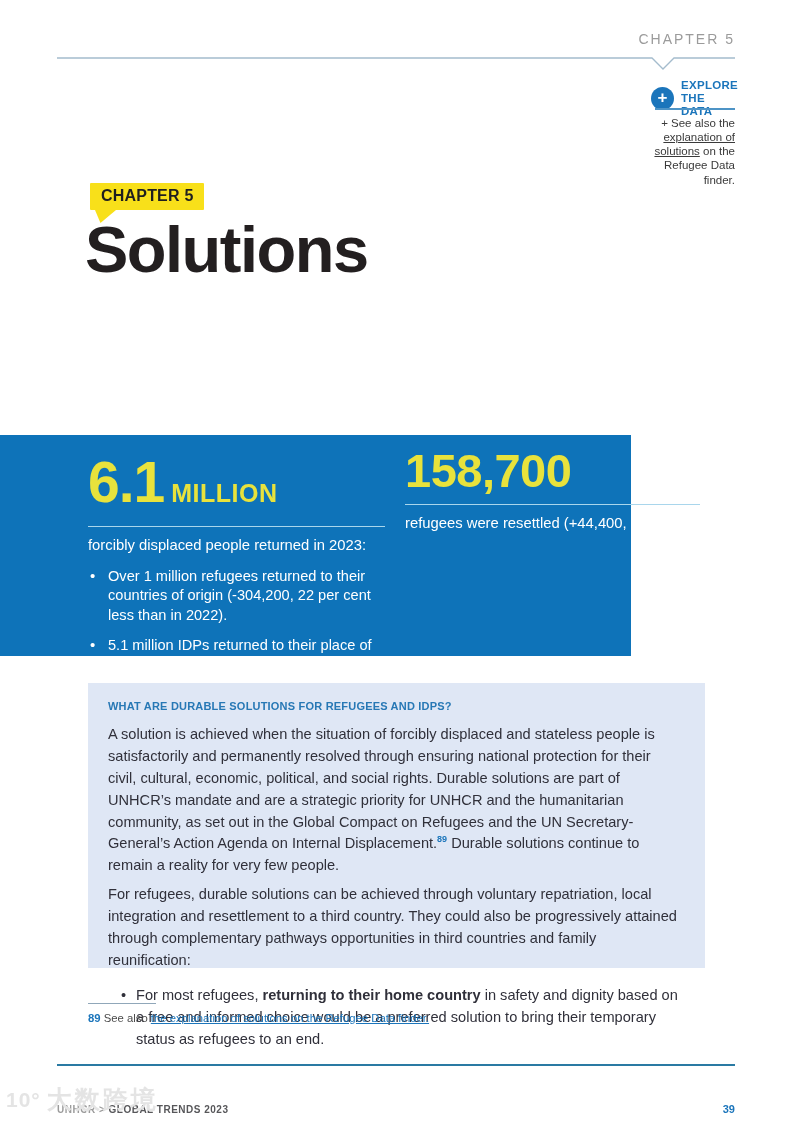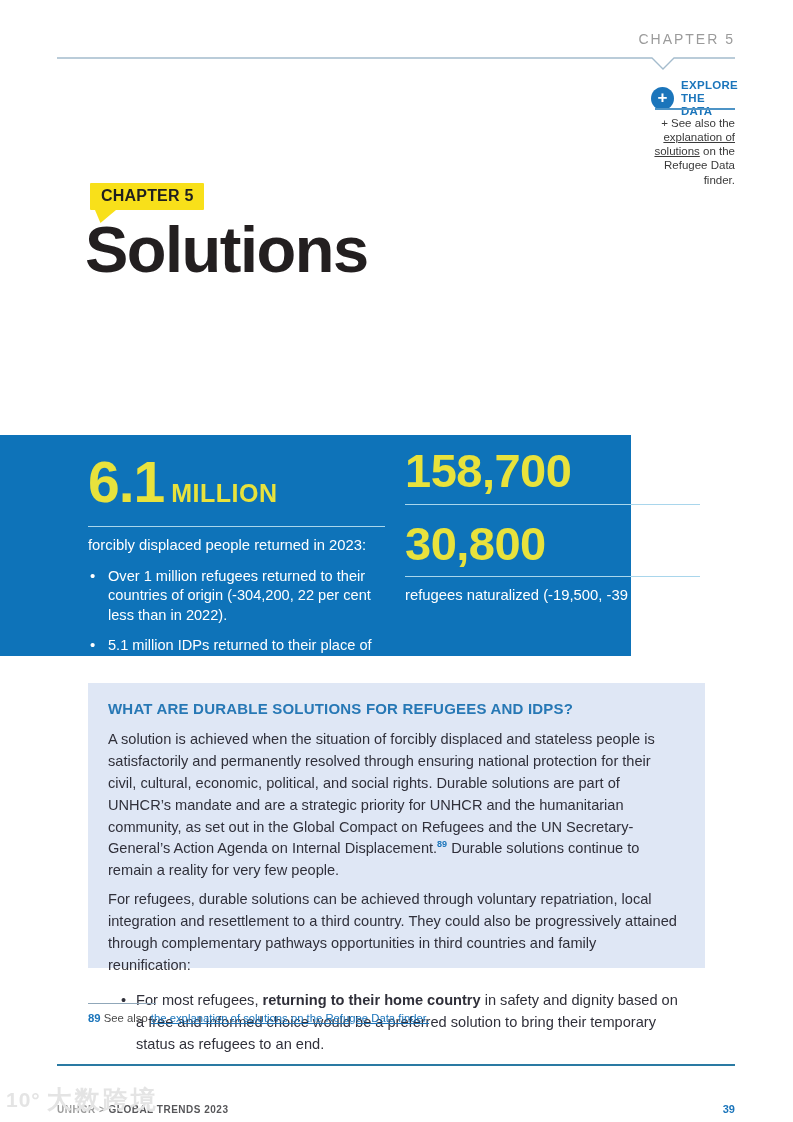--- a/index.html
+++ b/index.html
@@ -82,21 +82,21 @@
     content:"•"; position:absolute; left:2px; top:-1px; color:#ffffff; font-size:15px;
   }
   .band-right .stat-block2 { margin-top:13px; }
 
   
   .info-box {
     position:absolute; left:88px; top:683px; width:617px; height:285px;
     background:#dfe7f5; padding:17px 22px 0 20px;
   }
   .info-heading {
-    color:#2778b5; font-weight:bold; font-size:15px; letter-spacing:.2px;
+    color:#2778b5; font-weight:bold; font-size:11px; letter-spacing:.2px;
   }
   .info-p { font-size:14.6px; line-height:1.5; color:#30303a; margin-top:12px; }
   .info-p.second { margin-top:7px; }
   .sup-ref {
     color:#1b75bb; font-weight:bold; font-size:9px;
     vertical-align:super; line-height:0; cursor:pointer;
   }
   .info-bullet {
     position:relative; margin-top:13px; margin-left:13px; padding-left:15px;
     font-size:14.6px; line-height:1.5; color:#30303a;
@@ -182,25 +182,21 @@
         </li>
         <li>
           <span>5.1 million IDPs returned to their place of origin (-3.2 million, 39 per cent less than during 2022).</span>
         </li>
       </ul>
     </div>
 
     <div class="band-right">
       <div class="stat-big">158,700</div>
       <div class="stat-sep"></div>
-      <div class="stat-block2">
-        <div class="stat-big">30,800</div>
-        <div class="stat-sep"></div>
-        <div class="stat-caption">refugees naturalized (-19,500, -39 per cent).</div>
-      </div>
+      <div class="stat-caption">refugees were resettled (+44,400, +39 per cent).</div>
     </div>
 
   </div>
 
   <div class="info-box">
     <div class="info-heading">WHAT ARE DURABLE SOLUTIONS FOR REFUGEES AND IDPS?</div>
     <p class="info-p"><span>A solution is achieved when the situation of forcibly displaced and stateless people is satisfactorily and permanently resolved through ensuring national protection for their civil, cultural, economic, political, and social rights. Durable solutions are part of UNHCR’s mandate and are a strategic priority for UNHCR and the humanitarian community, as set out in the Global Compact on Refugees and the UN Secretary-General’s Action Agenda on Internal Displacement.</span><span class="sup-ref">89</span><span> Durable solutions continue to remain a reality for very few people.</span></p>
     <p class="info-p second">For refugees, durable solutions can be achieved through voluntary repatriation, local integration and resettlement to a third country. They could also be progressively attained through complementary pathways opportunities in third countries and family reunification:</p>
     <div class="info-bullet"><span>For most refugees, </span><span class="bold-seg">returning to their home country</span><span> in safety and dignity based on a free and informed choice would be a preferred solution to bring their temporary status as refugees to an end.</span></div>
   </div>

